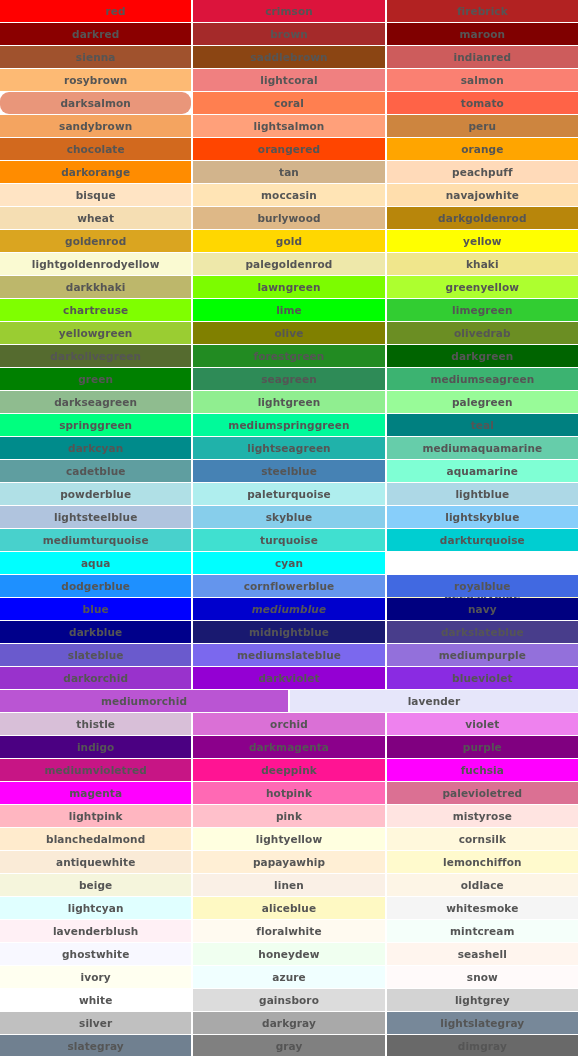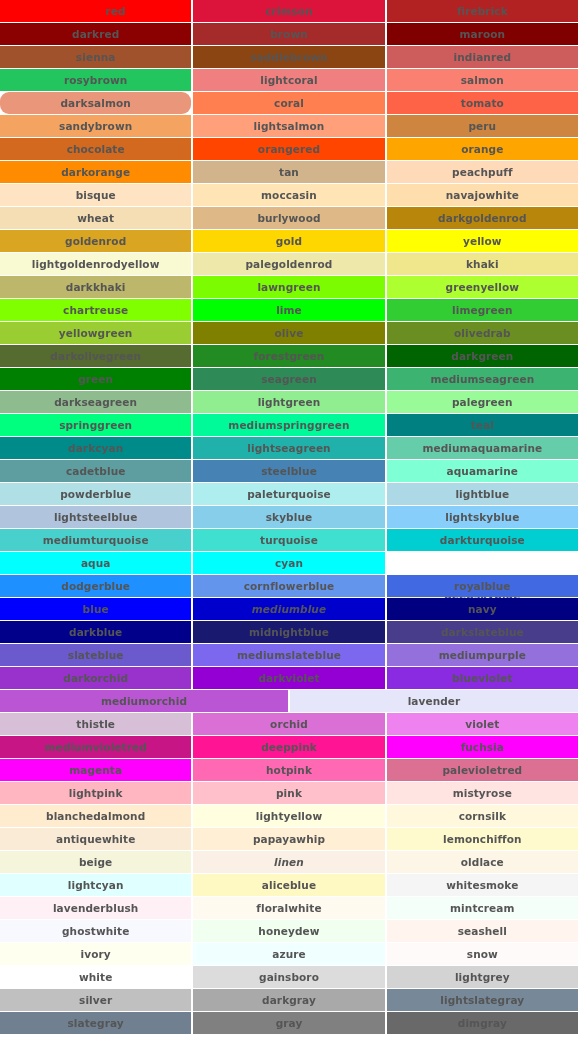--- a/index.html
+++ b/index.html
@@ -80,21 +80,21 @@
         <span class="swatch-label" style="color: rgb(85, 85, 85);">sienna</span>
       </div>
       <div class="swatch-cell" style="background-color: rgb(139, 69, 19);">
         <span class="swatch-label" style="color: rgb(85, 85, 85);">saddlebrown</span>
       </div>
       <div class="swatch-cell" style="background-color: rgb(205, 92, 92);">
         <span class="swatch-label" style="color: rgb(85, 85, 85);">indianred</span>
       </div>
     </div>
     <div class="swatch-row">
-      <div class="swatch-cell" style="background-color: #22c55e;">
+      <div class="swatch-cell" style="background-color: #fdba74;">
         <span class="swatch-label" style="color: rgb(85, 85, 85);">rosybrown</span>
       </div>
       <div class="swatch-cell" style="background-color: rgb(240, 128, 128);">
         <span class="swatch-label" style="color: rgb(85, 85, 85);">lightcoral</span>
       </div>
       <div class="swatch-cell" style="background-color: rgb(250, 128, 114);">
         <span class="swatch-label" style="color: rgb(85, 85, 85);">salmon</span>
       </div>
     </div>
     <div class="swatch-row">
@@ -396,20 +396,31 @@
         <span class="swatch-label" style="color: rgb(85, 85, 85);">thistle</span>
       </div>
       <div class="swatch-cell" style="background-color: rgb(218, 112, 214);">
         <span class="swatch-label" style="color: rgb(85, 85, 85);">orchid</span>
       </div>
       <div class="swatch-cell" style="background-color: rgb(238, 130, 238);">
         <span class="swatch-label" style="color: rgb(85, 85, 85);">violet</span>
       </div>
     </div>
     <div class="swatch-row">
+      <div class="swatch-cell" style="background-color: rgb(75, 0, 130);">
+        <span class="swatch-label" style="color: rgb(85, 85, 85);">indigo</span>
+      </div>
+      <div class="swatch-cell" style="background-color: rgb(139, 0, 139);">
+        <span class="swatch-label" style="color: rgb(85, 85, 85);">darkmagenta</span>
+      </div>
+      <div class="swatch-cell" style="background-color: rgb(128, 0, 128);">
+        <span class="swatch-label" style="color: rgb(85, 85, 85);">purple</span>
+      </div>
+    </div>
+    <div class="swatch-row">
       <div class="swatch-cell" style="background-color: rgb(199, 21, 133);">
         <span class="swatch-label" style="color: rgb(85, 85, 85);">mediumvioletred</span>
       </div>
       <div class="swatch-cell" style="background-color: rgb(255, 20, 147);">
         <span class="swatch-label" style="color: rgb(85, 85, 85);">deeppink</span>
       </div>
       <div class="swatch-cell" style="background-color: rgb(255, 0, 255);">
         <span class="swatch-label" style="color: rgb(85, 85, 85);">fuchsia</span>
       </div>
     </div>
@@ -455,21 +466,21 @@
       </div>
       <div class="swatch-cell" style="background-color: rgb(255, 250, 205);">
         <span class="swatch-label" style="color: rgb(85, 85, 85);">lemonchiffon</span>
       </div>
     </div>
     <div class="swatch-row">
       <div class="swatch-cell" style="background-color: rgb(245, 245, 220);">
         <span class="swatch-label" style="color: rgb(85, 85, 85);">beige</span>
       </div>
       <div class="swatch-cell" style="background-color: rgb(250, 240, 230);">
-        <span class="swatch-label" style="color: rgb(85, 85, 85); font-style: italic;">linen</span>
+        <span class="swatch-label" style="color: rgb(85, 85, 85);">linen</span>
       </div>
       <div class="swatch-cell" style="background-color: rgb(253, 245, 230);">
         <span class="swatch-label" style="color: rgb(85, 85, 85);">oldlace</span>
       </div>
     </div>
     <div class="swatch-row">
       <div class="swatch-cell" style="background-color: rgb(224, 255, 255);">
         <span class="swatch-label" style="color: rgb(85, 85, 85);">lightcyan</span>
       </div>
       <div class="swatch-cell" style="background-color: #fef9c3;">

